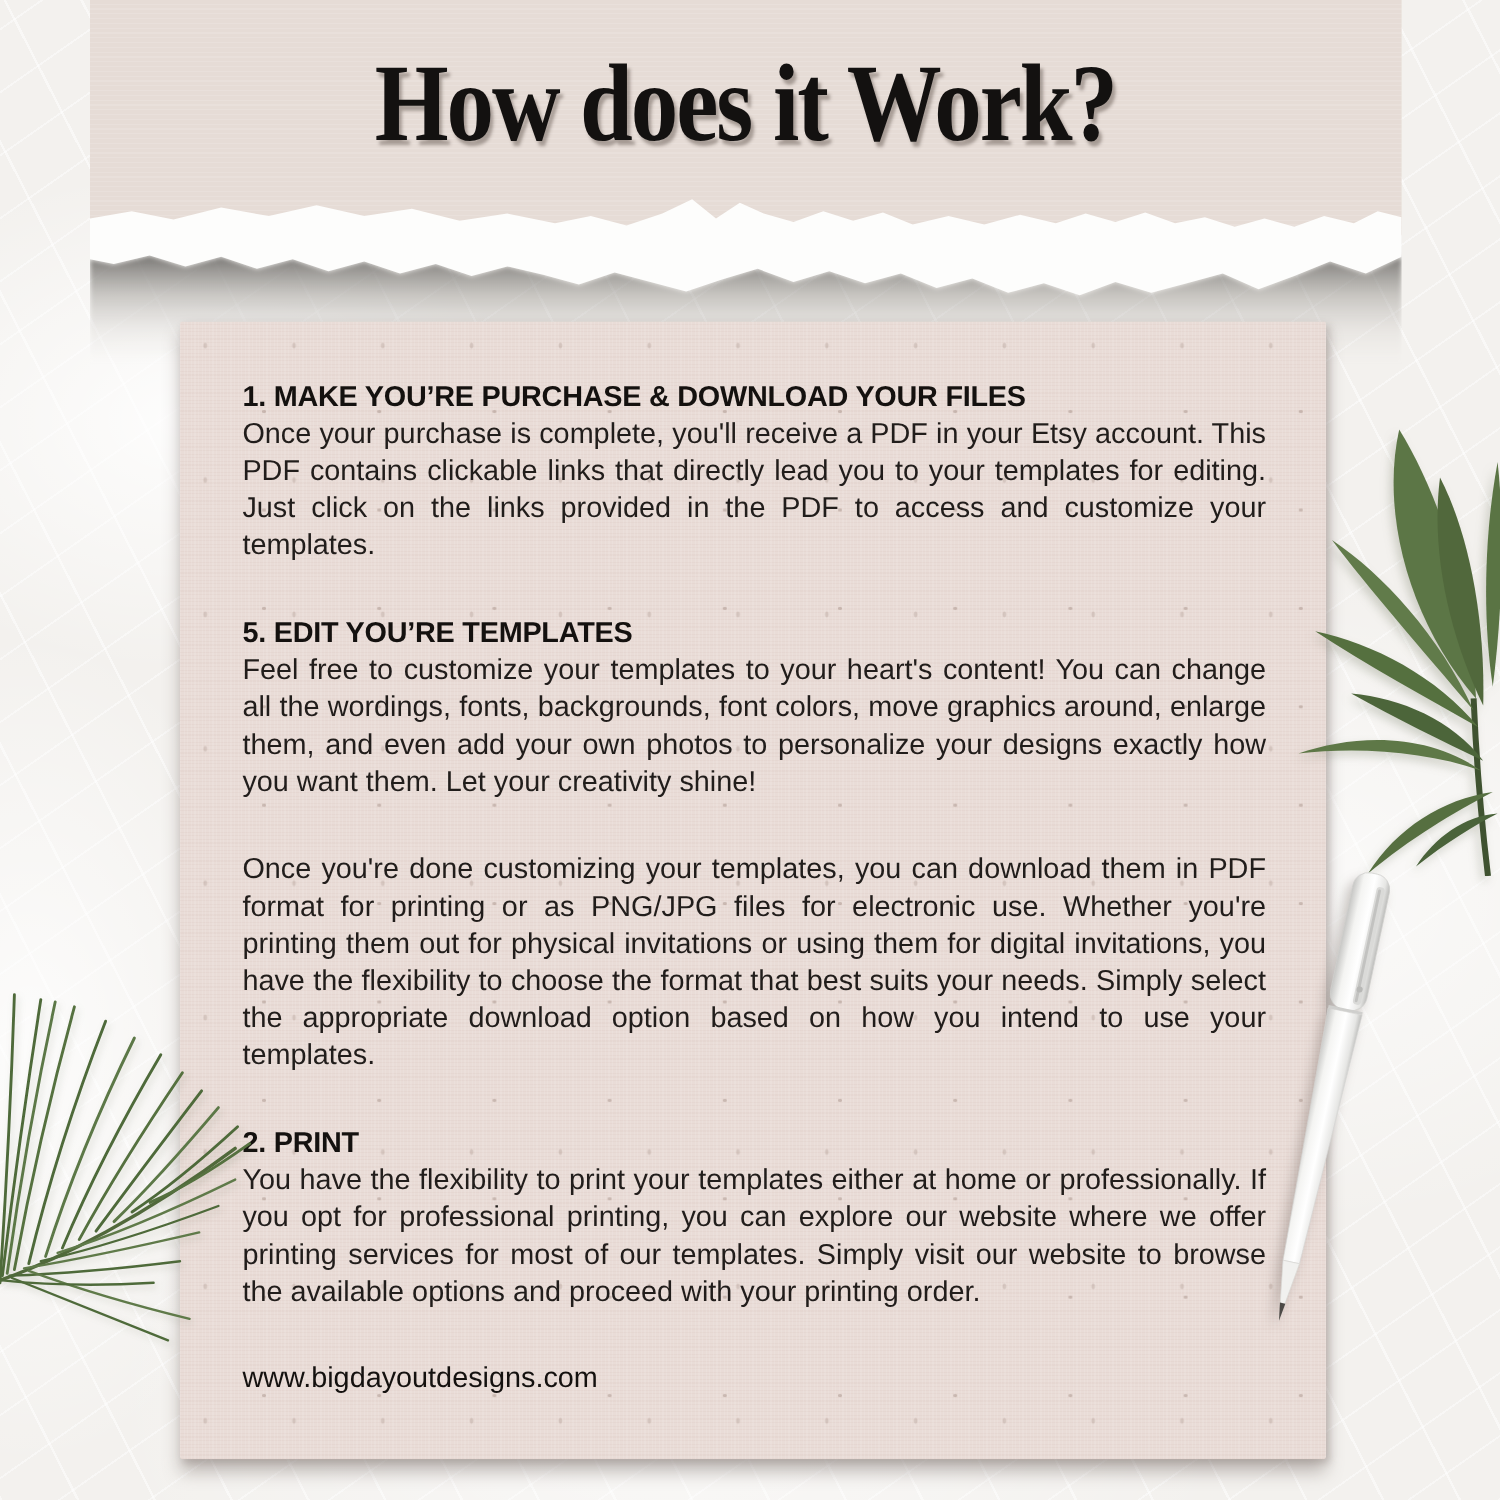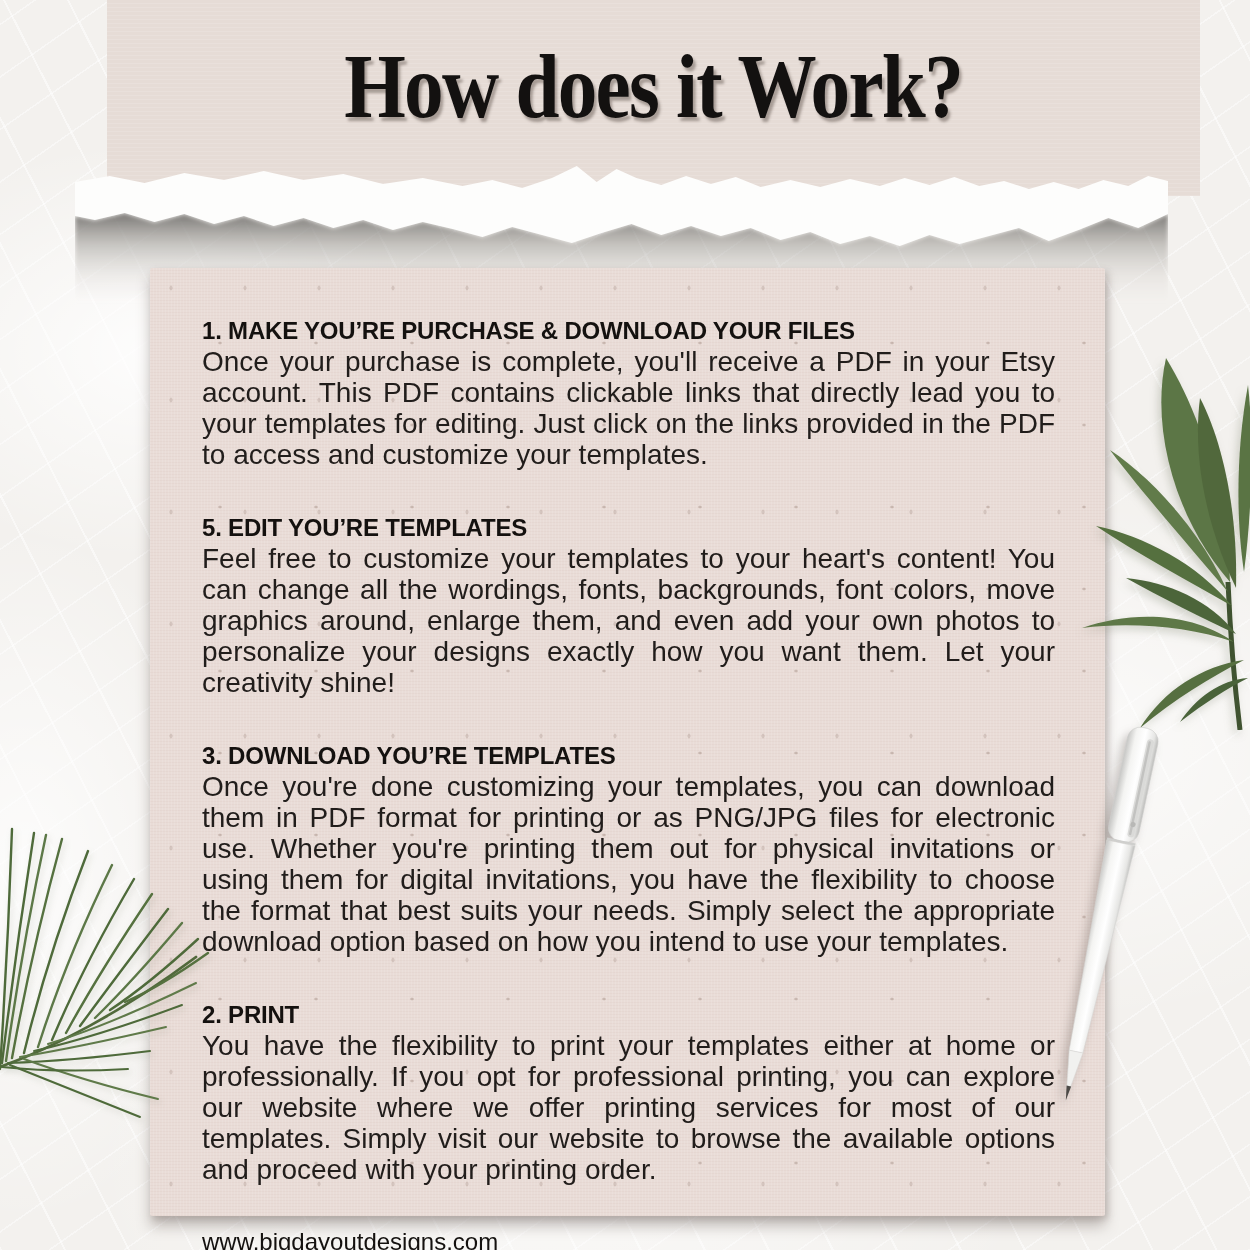--- a/index.html
+++ b/index.html
@@ -13,21 +13,21 @@
       radial-gradient(ellipse 640px 420px at 45% 92%, rgba(255,255,255,0.6), transparent 75%),
       radial-gradient(ellipse 300px 500px at 2% 70%, rgba(255,255,255,0.8), transparent 70%),
       repeating-linear-gradient(63deg, rgba(255,255,255,0.5) 0 2px, transparent 2px 57px),
       repeating-linear-gradient(-35deg, rgba(255,255,255,0.45) 0 1.5px, transparent 1.5px 43px);
   }
 
   
   .banner{position:absolute;left:75px;top:0;width:1093px;height:196px;
     background:#e6dcd6;
     background-image:repeating-linear-gradient(0deg, rgba(255,255,255,0.12) 0 1px, transparent 1px 4px);
-    z-index:1;display:flex;align-items:center;justify-content:center;margin-left:32px;}
+    z-index:1;display:flex;align-items:center;justify-content:center;}
   .banner-title{font-family:"Liberation Serif","DejaVu Serif",serif;
     font-weight:700;font-size:92px;color:#131110;letter-spacing:-2px;
     transform:scaleX(0.86);transform-origin:center;margin-top:-24px;
     text-shadow:3px 4px 3px rgba(70,58,50,0.40);white-space:nowrap;}
   .tear{position:absolute;left:75px;top:156px;width:1093px;height:150px;z-index:2;}
 
   
   .paper{position:absolute;left:150px;top:268px;width:955px;height:948px;z-index:3;
     background-color:#e9dcd7;
     background-image:
@@ -36,21 +36,21 @@
       repeating-linear-gradient(90deg, rgba(255,255,255,0.10) 0 1px, transparent 1px 3px),
       repeating-linear-gradient(0deg, rgba(198,170,160,0.10) 0 1px, transparent 1px 3px);
     background-size:96px 82px, 74px 112px, auto, auto;
     background-position:22px 34px, 58px 76px, 0 0, 0 0;
     border-radius:2px;
     box-shadow:0 10px 14px rgba(104,92,86,0.38), 3px 3px 6px rgba(120,105,98,0.25);
     padding:47px 50px 0 52px;box-sizing:border-box;}
   .step{margin:0 0 42px 0;}
   .step-heading{font-weight:bold;font-size:24px;line-height:31px;color:#14110f;
     letter-spacing:-0.2px;}
-  .step-body{font-size:28px;line-height:31px;color:#211d1b;text-align:justify;}
+  .step-body{font-size:24px;line-height:31px;color:#211d1b;text-align:justify;}
   .website{font-weight:normal;font-size:24px;line-height:30px;color:#14110f;margin-top:30px;}
 
   
   .leaves{position:absolute;right:0;top:330px;width:170px;height:400px;z-index:5;
     filter:drop-shadow(-3px 4px 4px rgba(90,100,70,0.25));}
   .palm{position:absolute;left:0;top:798px;width:210px;height:332px;z-index:5;
     filter:drop-shadow(2px 3px 3px rgba(90,100,70,0.2));}
   .pen{position:absolute;left:1050px;top:724px;width:130px;height:400px;z-index:6;
     filter:drop-shadow(-5px 6px 5px rgba(95,85,78,0.32));}
 </style>
@@ -82,21 +82,20 @@
   <div class="paper">
     <div class="step">
       <div class="step-heading">1. MAKE YOU’RE PURCHASE &amp; DOWNLOAD YOUR FILES</div>
       <div class="step-body">Once your purchase is complete, you'll receive a PDF in your Etsy account. This PDF contains clickable links that directly lead you to your templates for editing. Just click on the links provided in the PDF to access and customize your templates.</div>
     </div>
     <div class="step">
       <div class="step-heading">5. EDIT YOU’RE TEMPLATES</div>
       <div class="step-body">Feel free to customize your templates to your heart's content! You can change all the wordings, fonts, backgrounds, font colors, move graphics around, enlarge them, and even add your own photos to personalize your designs exactly how you want them. Let your creativity shine!</div>
     </div>
     <div class="step">
-      <div class="step-heading">3. DOWNLOAD YOU’RE TEMPLATES</div>
       <div class="step-body">Once you're done customizing your templates, you can download them in PDF format for printing or as PNG/JPG files for electronic use. Whether you're printing them out for physical invitations or using them for digital invitations, you have the flexibility to choose the format that best suits your needs. Simply select the appropriate download option based on how you intend to use your templates.</div>
     </div>
     <div class="step">
       <div class="step-heading">2. PRINT</div>
       <div class="step-body">You have the flexibility to print your templates either at home or professionally. If you opt for professional printing, you can explore our website where we offer printing services for most of our templates. Simply visit our website to browse the available options and proceed with your printing order.</div>
     </div>
     <div class="website">www.bigdayoutdesigns.com</div>
   </div>
 
   <svg class="leaves" viewBox="0 0 170 400">

